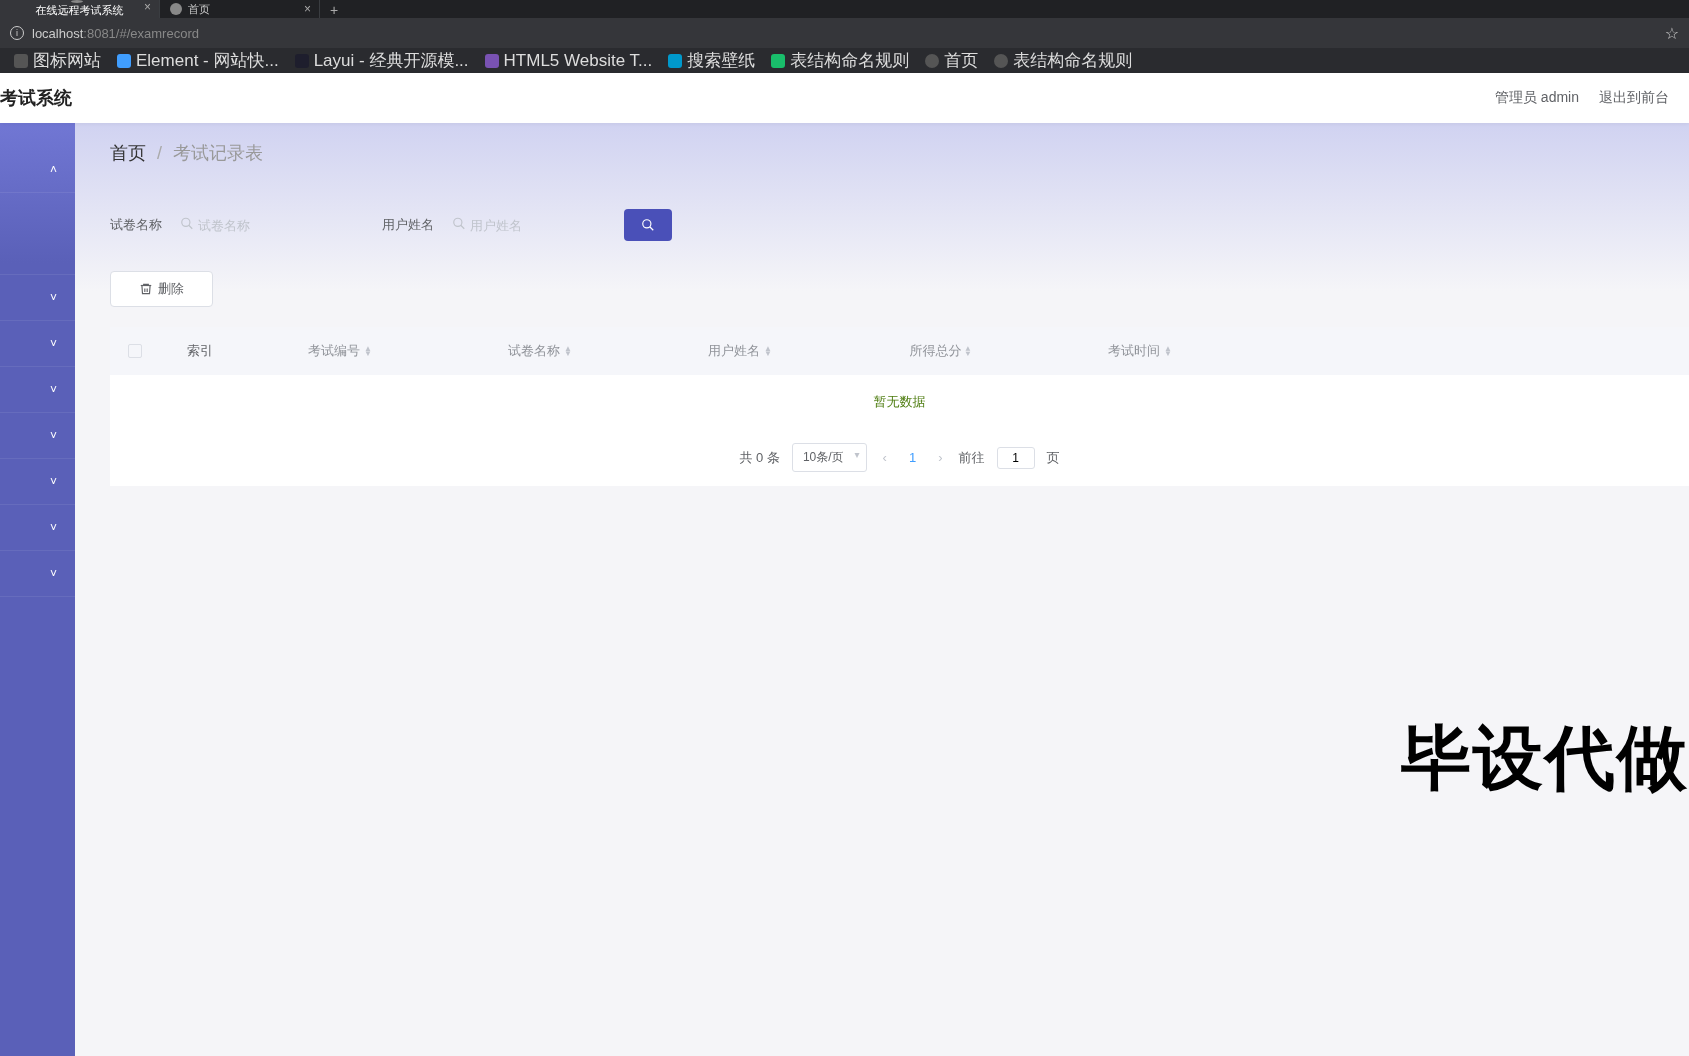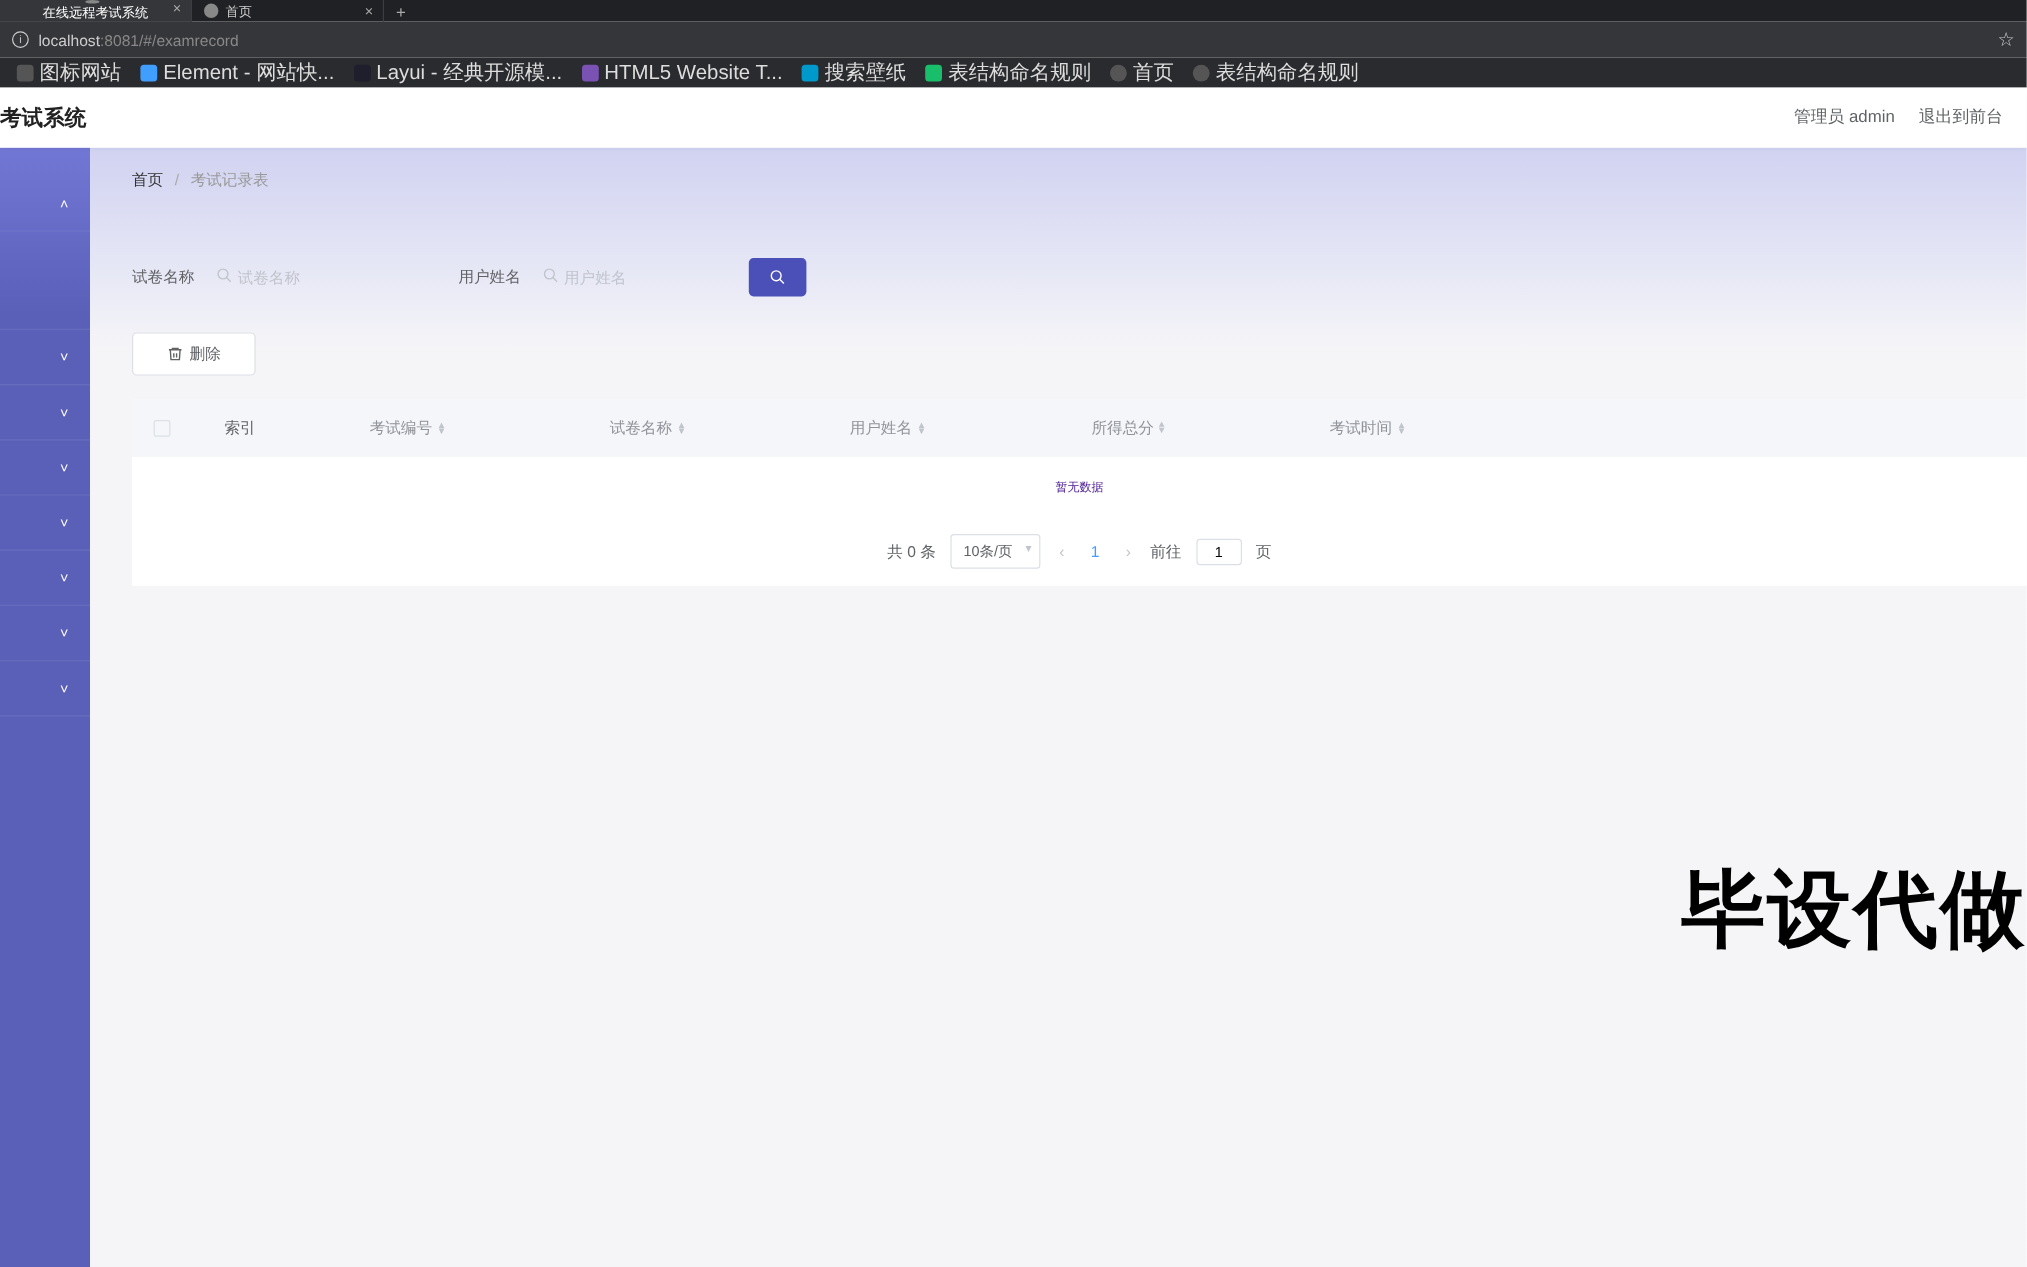--- a/index.html
+++ b/index.html
@@ -38,21 +38,21 @@
 
 
 .main-wrap { display: flex; height: calc(100% - 123px); }
 .sidebar { width: 75px; background: #5a5fb9; background: linear-gradient(180deg,#7177d4 0%,#5a60b8 15%,#5a60b8 100%); display: flex; flex-direction: column; }
 .side-item { height: 46px; border-bottom: 1px solid rgba(255,255,255,0.08); display: flex; align-items: center; justify-content: flex-end; padding-right: 18px; color: #fff; font-size: 12px; position: relative; cursor: pointer; }
 .side-item .chev { transition: transform .2s; }
 .side-spacer { height: 24px; }
 
 .content { flex: 1; background: #f5f5f7; background: linear-gradient(180deg, rgba(138,143,220,0.4) 0%, rgba(245,245,248,1) 18%); padding: 18px 0 18px 35px; overflow: visible; }
 
-.breadcrumb { font-size: 13px; margin-bottom: 56px; }
+.breadcrumb { font-size: 18px; margin-bottom: 44px; }
 .breadcrumb .home { color: #333; cursor: pointer; }
 .breadcrumb .sep { color: #aaa; margin: 0 6px; }
 .breadcrumb .cur { color: #999; }
 
 .search-row { display: flex; align-items: center; gap: 10px; margin-bottom: 30px; }
 .search-label { font-size: 13px; color: #606266; }
 .search-input { position: relative; }
 .search-input .sicon { position: absolute; left: 8px; top: 50%; transform: translateY(-50%); color: #c0c4cc; font-size: 13px; }
 .search-input input { border: none; background: transparent; padding: 6px 8px 6px 26px; font-size: 13px; width: 160px; outline: none; color: #606266; }
 .search-input input::placeholder { color: #c0c4cc; }
@@ -67,21 +67,21 @@
 .th.idx { width: 80px; color: #606266; }
 .th.c1 { width: 200px; }
 .th.c2 { width: 200px; }
 .th.c3 { width: 200px; }
 .th.c4 { width: 200px; font-family: Liberation Mono, monospace; }
 .th.c5 { width: 200px; }
 .th.op { flex: 1; justify-content: flex-end; padding-right: 70px; }
 .chkbox { width: 14px; height: 14px; border: 1px solid #dcdfe6; border-radius: 2px; }
 .sort { display: flex; flex-direction: column; line-height: 5px; font-size: 8px; color: #c0c4cc; }
 
-.empty { text-align: center; padding: 18px; font-size: 10px; color: #4c1d95; background: #fff; }
+.empty { text-align: center; padding: 18px; font-size: 13px; color: #4d7c0f; background: #fff; }
 
 .pagination { display: flex; align-items: center; justify-content: center; gap: 12px; padding: 14px 0; font-size: 13px; color: #606266; background: #fff; }
 .pg-select { border: 1px solid #dcdfe6; padding: 5px 22px 5px 10px; border-radius: 3px; font-size: 12px; color: #606266; position: relative; }
 .pg-select::after { content: "▾"; position: absolute; right: 6px; color: #c0c4cc; font-size: 10px; }
 .pg-arrow { color: #c0c4cc; cursor: pointer; padding: 0 4px; }
 .pg-num { color: #409EFF; font-weight: 500; padding: 0 6px; }
 .pg-input { width: 38px; border: 1px solid #dcdfe6; text-align: center; padding: 3px; border-radius: 3px; font-size: 12px; }
 
 .watermark { position: fixed; right: 0; bottom: 250px; font-size: 70px; font-weight: 900; color: #000; letter-spacing: 2px; }
 

